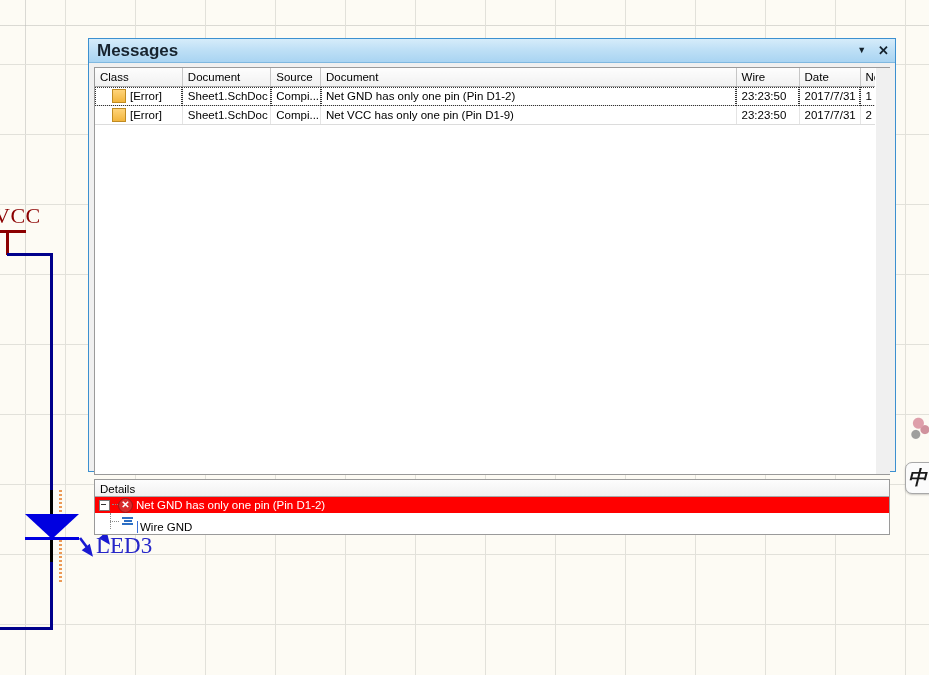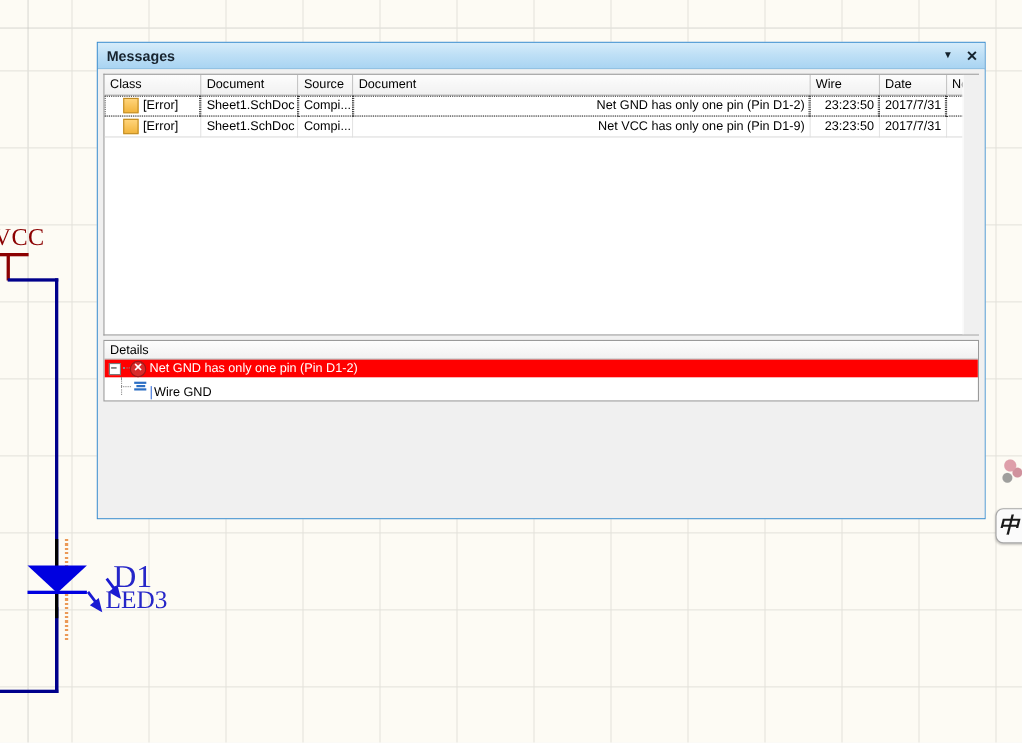--- a/index.html
+++ b/index.html
@@ -157,21 +157,21 @@
   #panel-titlebar {
     height: 24px;
     background: linear-gradient(to bottom, #d6ecfa 0%, #bfe0f6 45%, #a9d4f2 100%);
     border-bottom: 1px solid #7fb8e0;
     display: flex;
     align-items: center;
     padding: 0 6px 0 8px;
     box-sizing: border-box;
   }
   #panel-title {
-    font-size: 13px;
+    font-size: 17px;
     font-weight: bold;
     color: #17232e;
     flex: 1;
   }
   .title-btn {
     font-size: 12px;
     color: #13212c;
     margin-left: 12px;
     line-height: 1;
     cursor: default;
@@ -186,21 +186,21 @@
     background: #f0f0f0;
     box-sizing: border-box;
     padding: 4px 5px 4px 5px;
   }
 
   
   #messages-grid {
     background: #fff;
     border: 1px solid #9a9a9a;
     border-right: none;
-    height: 238px;
+    height: 408px;
     box-sizing: border-box;
     overflow: hidden;
     position: relative;
   }
   table.msgtable {
     border-collapse: collapse;
     width: 100%;
     font-size: 11.5px;
     color: #000;
     table-layout: fixed;
@@ -218,21 +218,20 @@
     overflow: hidden;
   }
   table.msgtable td {
     border-right: 1px solid #e4e4e4;
     border-bottom: 1px solid #dcdcdc;
     padding: 2px 4px 2px 5px;
     height: 18px;
     box-sizing: border-box;
     white-space: nowrap;
     overflow: hidden;
-    text-align: right;
   }
   tr.msgrow.focused td { outline: 1px dotted #333; outline-offset: -1px; }
   .cls-cell { display: flex; align-items: center; gap: 4px; padding-left: 12px; }
   .err-swatch {
     width: 12px; height: 12px;
     background: linear-gradient(to bottom, #ffd47a 0%, #f2b53d 100%);
     border: 1px solid #c08b22;
     flex: 0 0 auto;
   }
   #grid-gutter {

